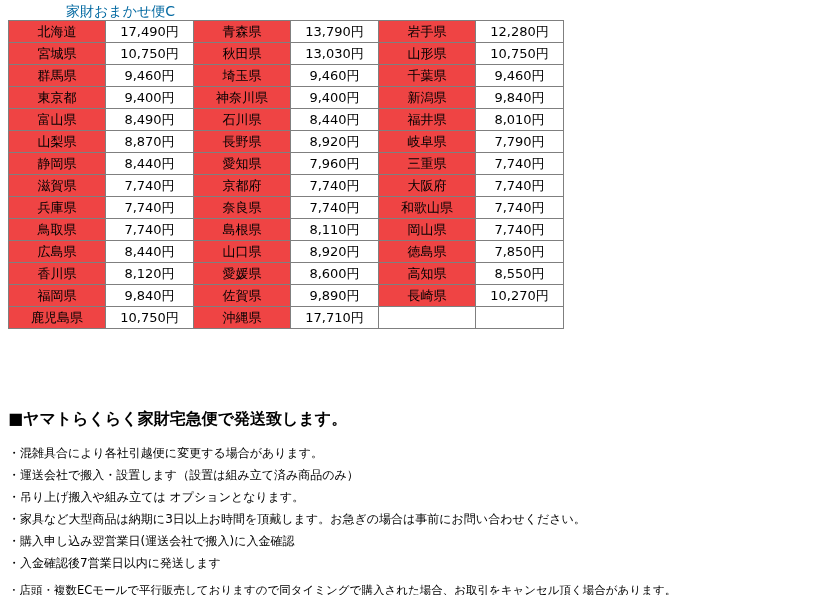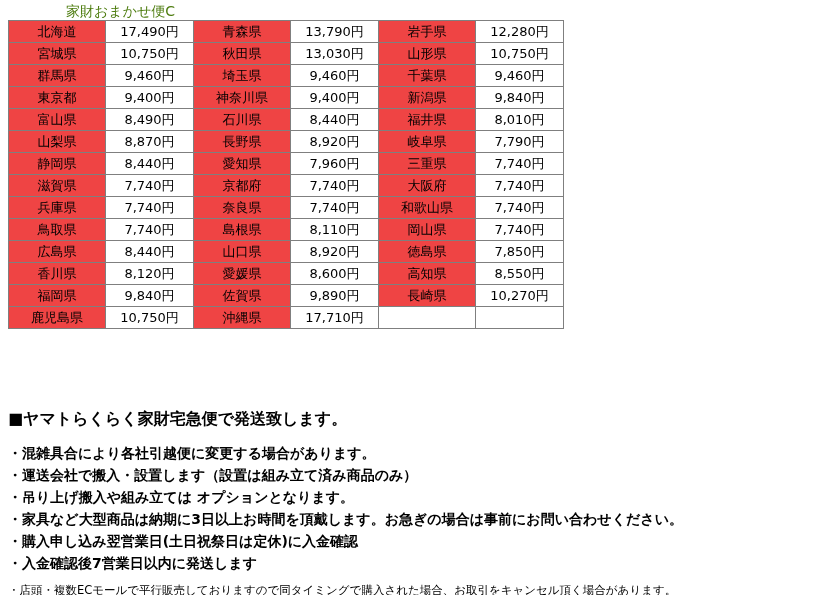--- a/index.html
+++ b/index.html
@@ -18,21 +18,21 @@
   .page {
     position: relative;
     width: 822px;
     height: 595px;
   }
   .title {
     position: absolute;
     left: 66px;
     top: 3px;
     font-size: 14px;
-    color: #4d7c0f;
+    color: #0369a1;
     font-family: "DejaVu Sans", sans-serif;
     white-space: nowrap;
   }
   table.fee-table {
     position: absolute;
     left: 8px;
     top: 20px;
     border-collapse: collapse;
     table-layout: fixed;
     width: 510px;
@@ -67,22 +67,22 @@
     width: 800px;
   }
   .note-head {
     font-size: 16px;
     font-weight: bold;
     font-family: "DejaVu Sans", sans-serif;
     margin: 0 0 14px 0;
     line-height: 18px;
   }
   .note-line {
-    font-size: 14px;
-    font-weight: bold;
+    font-size: 12px;
+    font-weight: normal;
     font-family: "DejaVu Sans", sans-serif;
     line-height: 22px;
     white-space: nowrap;
   }
   .note-line-small {
     font-size: 11.5px;
     font-weight: normal;
     font-family: "DejaVu Sans", sans-serif;
     line-height: 20px;
     margin-top: 6px;
@@ -213,19 +213,19 @@
       </tbody>
   </table>
 
   <div class="notes">
     <div class="note-head">■ヤマトらくらく家財宅急便で発送致します。</div>
     <div>
         <div class="note-line">・混雑具合により各社引越便に変更する場合があります。</div>
         <div class="note-line">・運送会社で搬入・設置します（設置は組み立て済み商品のみ）</div>
         <div class="note-line">・吊り上げ搬入や組み立ては オプションとなります。</div>
         <div class="note-line">・家具など大型商品は納期に3日以上お時間を頂戴します。お急ぎの場合は事前にお問い合わせください。</div>
-        <div class="note-line">・購入申し込み翌営業日(土日祝祭日は定休)に入金確認</div>
+        <div class="note-line">・購入申し込み翌営業日(運送会社で搬入)に入金確認</div>
         <div class="note-line">・入金確認後7営業日以内に発送します</div>
       </div>
     <div class="note-line-small">・店頭・複数ECモールで平行販売しておりますので同タイミングで購入された場合、お取引をキャンセル頂く場合があります。</div>
   </div>
 
 </div>
 
 </body></html>

